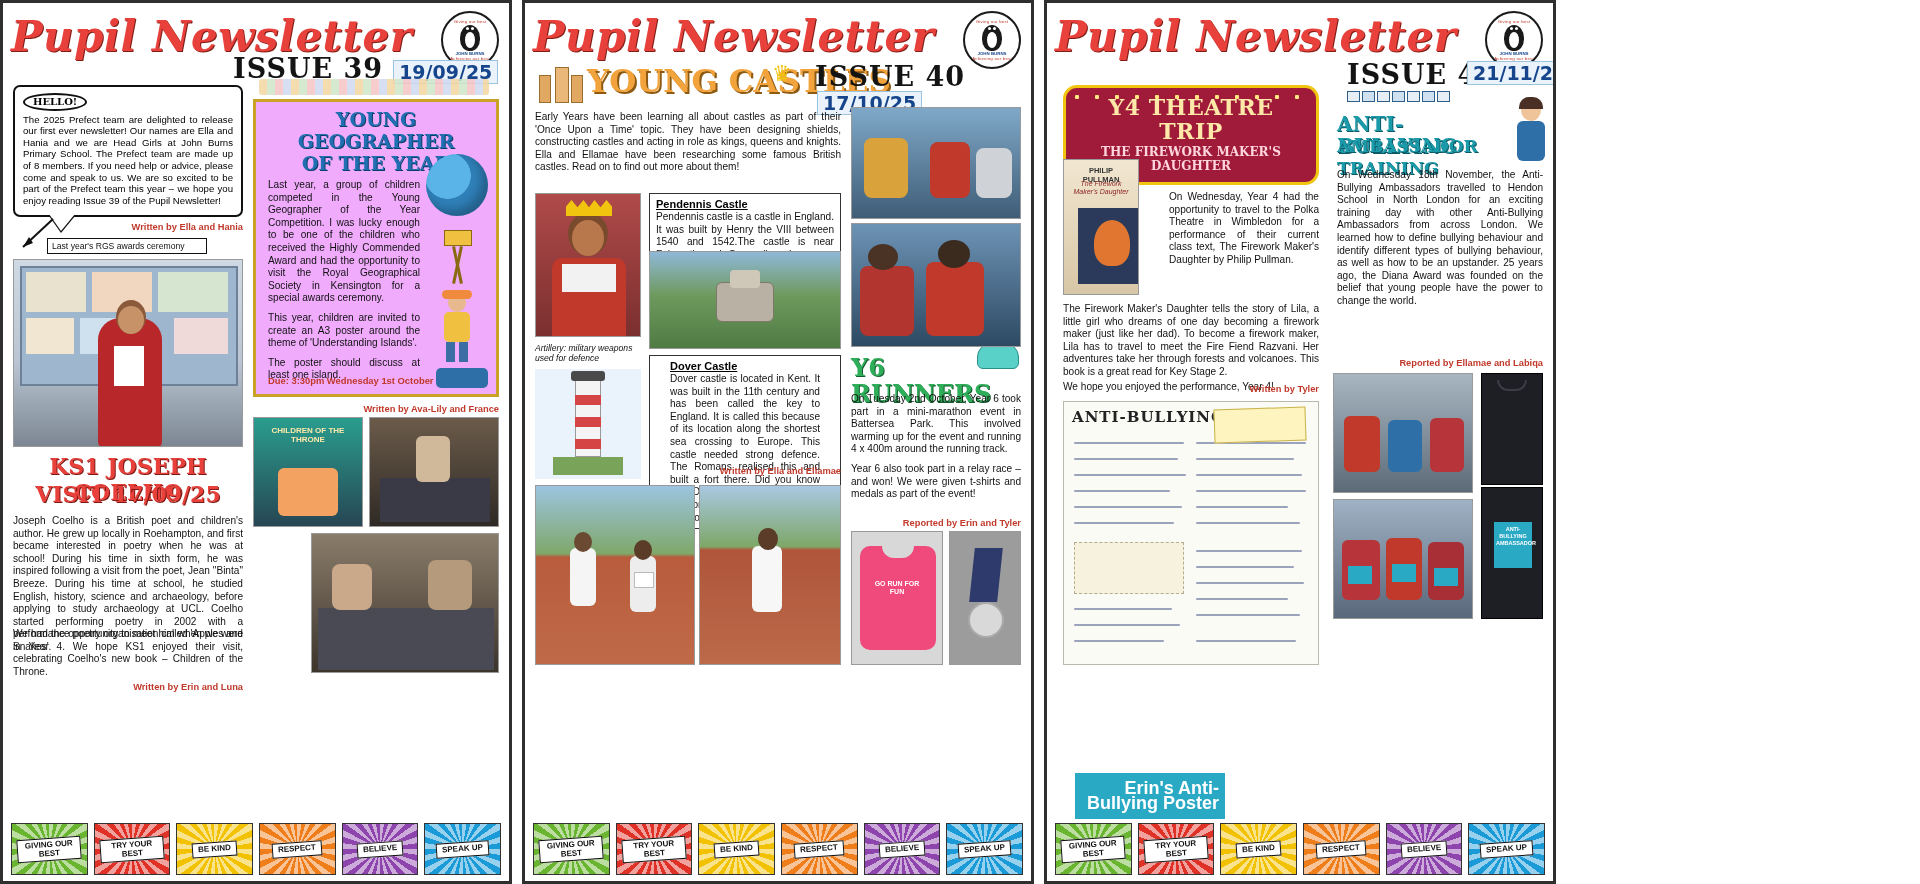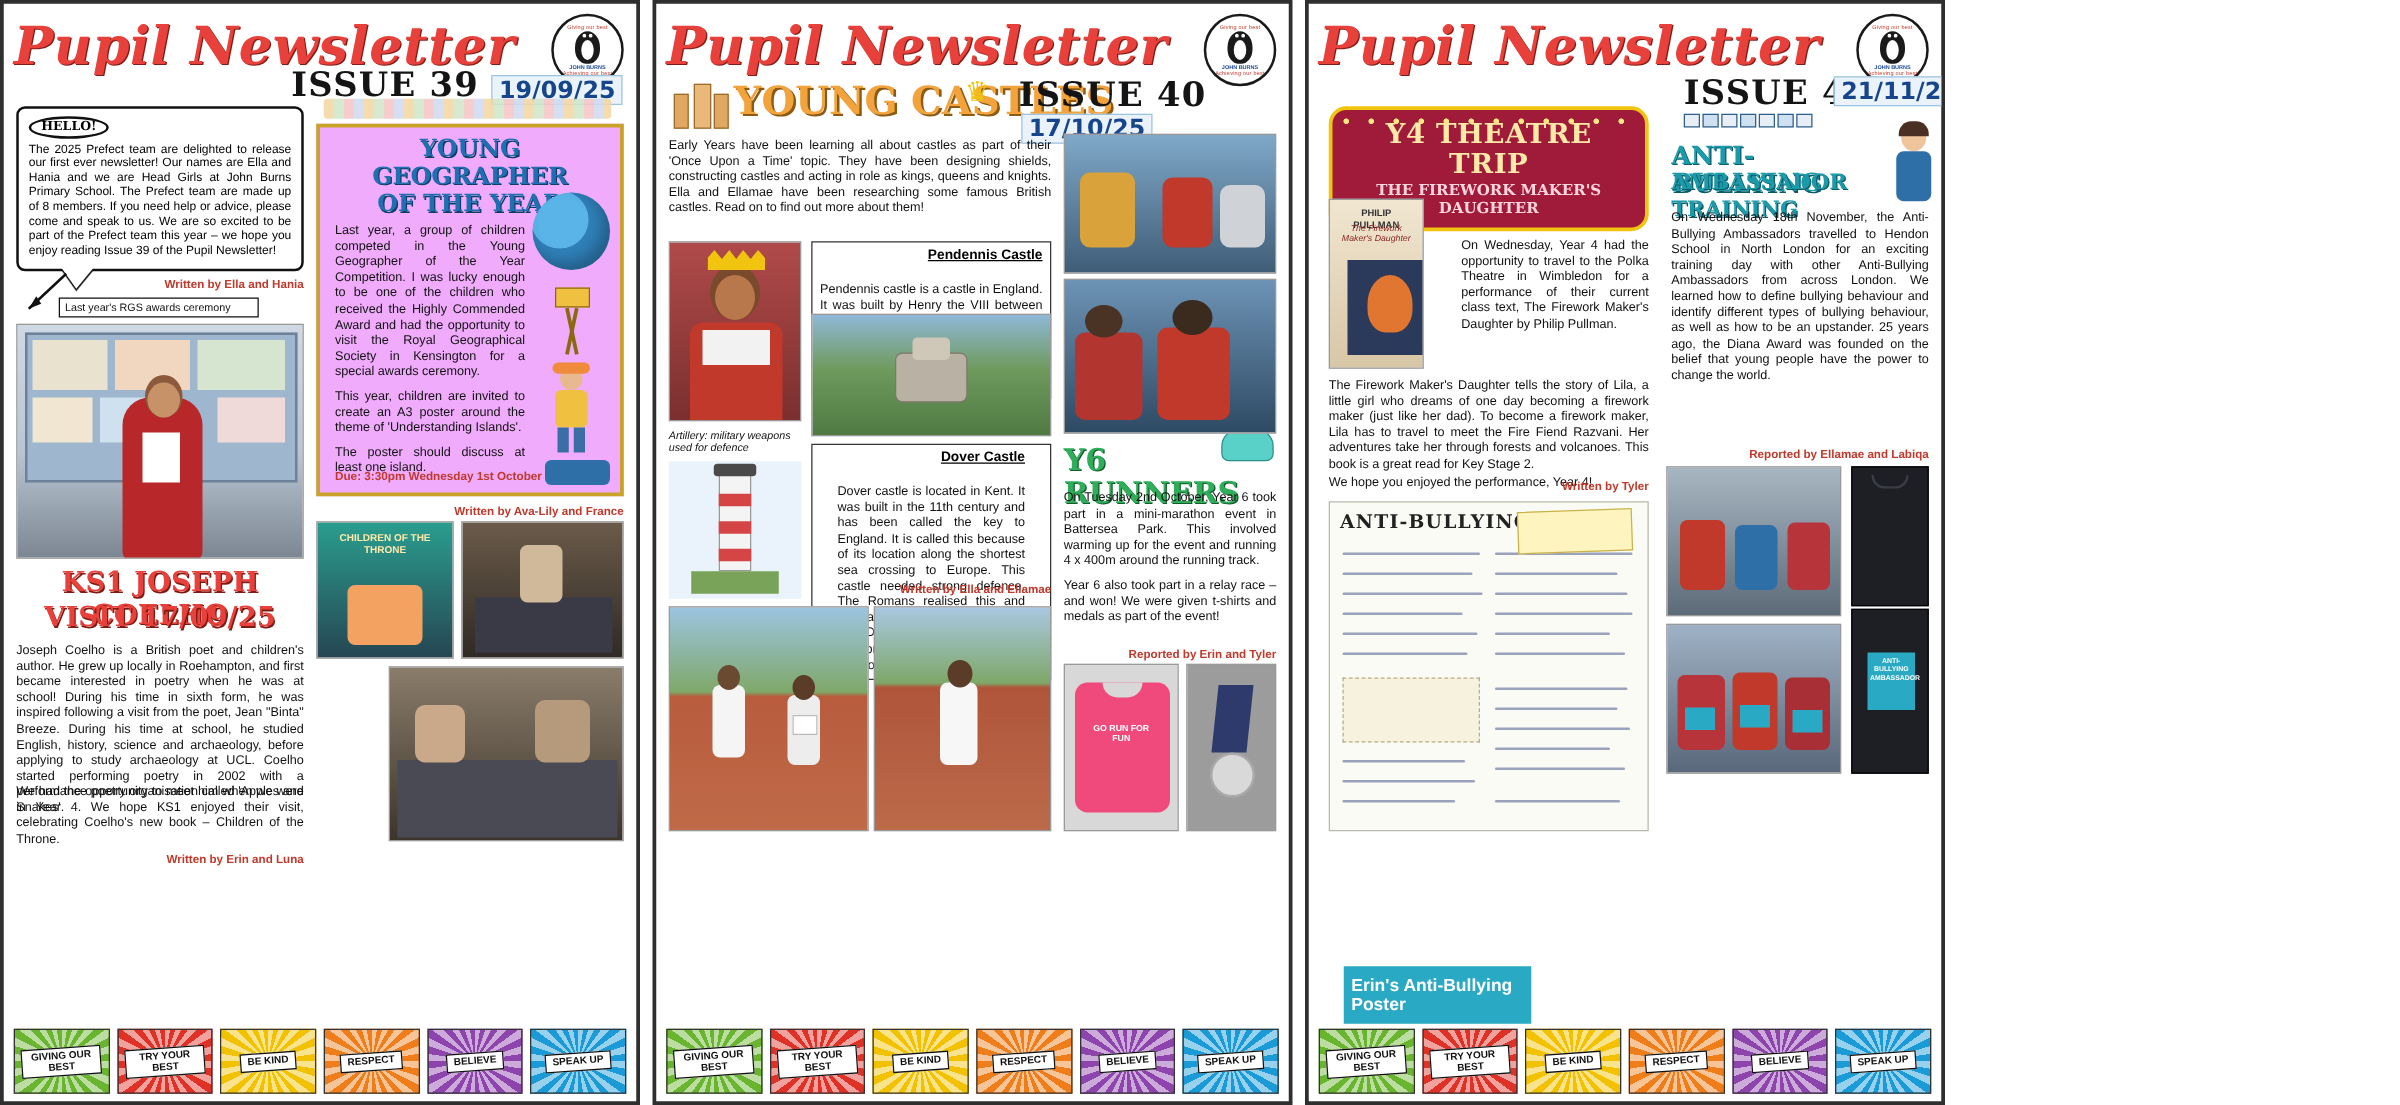--- a/index.html
+++ b/index.html
@@ -270,30 +270,30 @@
   .ks1-title {
     font-family: "DejaVu Serif", serif;
     font-size: 22px; font-weight: bold;
     color: #e8403a; line-height: 26px;
     text-align: center;
     text-shadow: 1px 1px 0 #7d1a14;
   }
   .sub-head {
     font-size: 11px; font-weight: bold;
     text-decoration: underline;
-    text-align: right;
-    margin-bottom: 16px;
+    text-align: left;
+    margin-bottom: 1px;
   }
   .poster-label {
     background: #2aa9c4;
     color: #fff;
     font-weight: bold;
-    font-size: 14px;
+    font-size: 18px;
     padding: 8px 6px;
-    text-align: left;
+    text-align: right;
     line-height: 15px;
   }
 
   
   .handwritten {
     background: #fbfbf6;
     border: 1px solid #b9b9b0;
     position: relative;
     overflow: hidden;
   }

